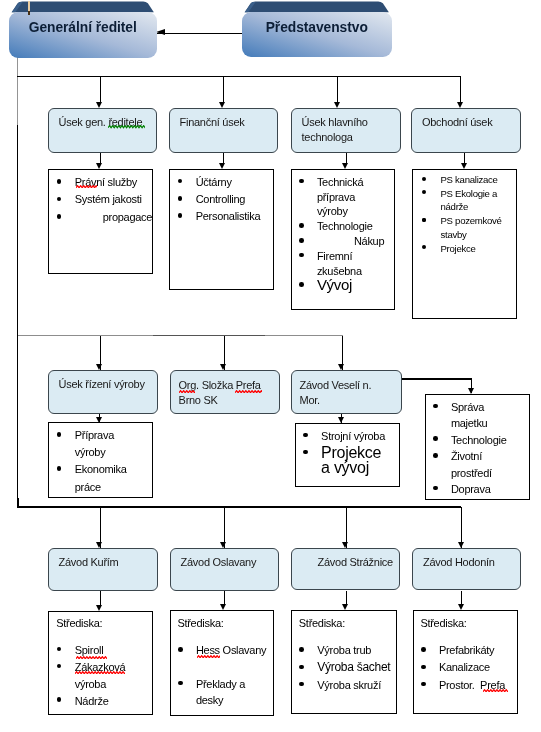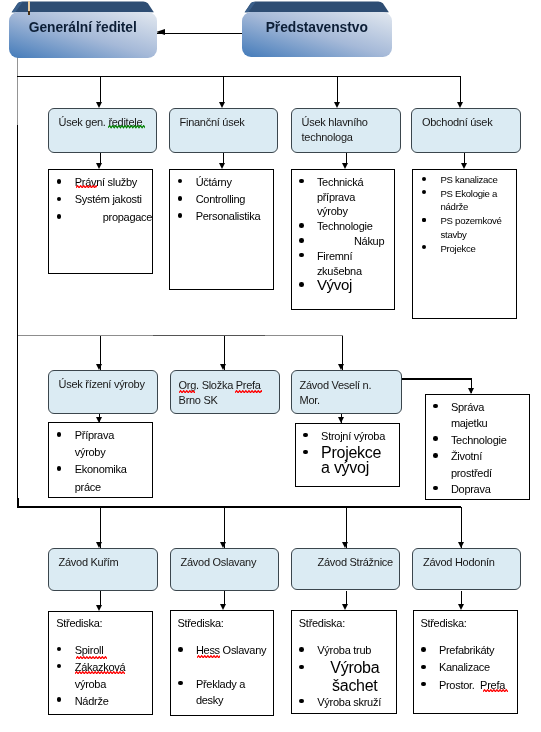--- a/index.html
+++ b/index.html
@@ -303,21 +303,21 @@
     </div>
   </div>
 </div>
 <div class="listbox" style="left:291.0px;top:610.0px;width:105.8px;height:104.4px;">
   <div class="lbtxt" style="left:6.800000000000001px;top:3.6px;font-size:11px;line-height:17.1px;">Střediska:</div>
   <div style="position:absolute;left:8.3px;top:31.400000000000002px;width:92.0px;">
     <div class="li" style="padding-left:17.0px;font-size:11px;line-height:17.1px;margin-bottom:0px;">
       <span class="bu" style="left:-1.0px;top:5.04px;width:4.62px;height:4.62px;border-radius:50%;background:#000;"></span>
       <span class="lbtxt" style="position:static;">Výroba trub</span>
     </div>
-    <div class="li" style="padding-left:17.0px;font-size:16px;line-height:17.1px;margin-bottom:0px;text-align:center;">
+    <div class="li" style="padding-left:17.0px;font-size:12px;line-height:17.1px;margin-bottom:0px;">
       <span class="bu" style="left:-1.0px;top:5.04px;width:4.62px;height:4.62px;border-radius:50%;background:#000;"></span>
       <span class="lbtxt" style="position:static;">Výroba šachet</span>
     </div>
     <div class="li" style="padding-left:17.0px;font-size:11px;line-height:17.1px;margin-bottom:0px;">
       <span class="bu" style="left:-1.0px;top:5.04px;width:4.62px;height:4.62px;border-radius:50%;background:#000;"></span>
       <span class="lbtxt" style="position:static;">Výroba skruží</span>
     </div>
   </div>
 </div>
 <div class="listbox" style="left:412.6px;top:610.0px;width:105.0px;height:104.3px;">

